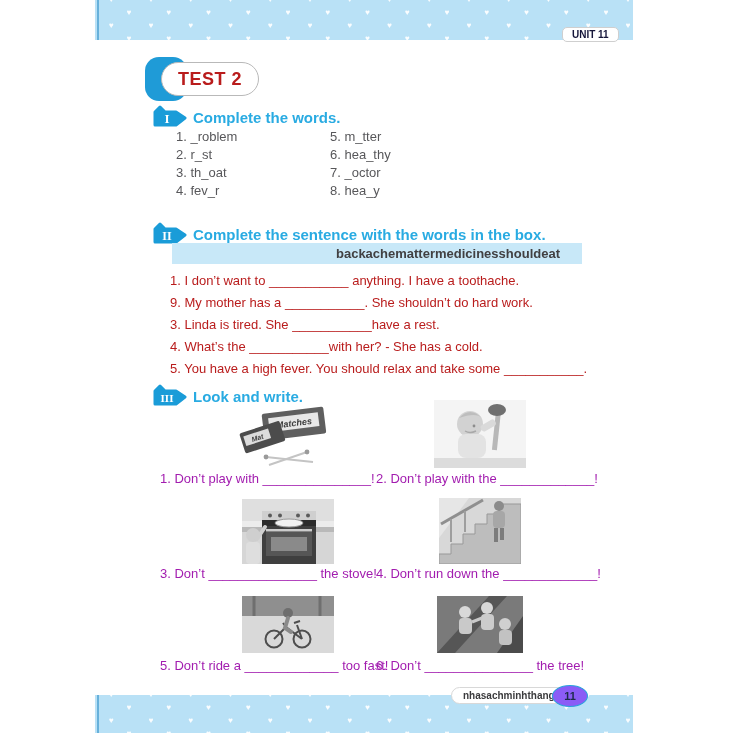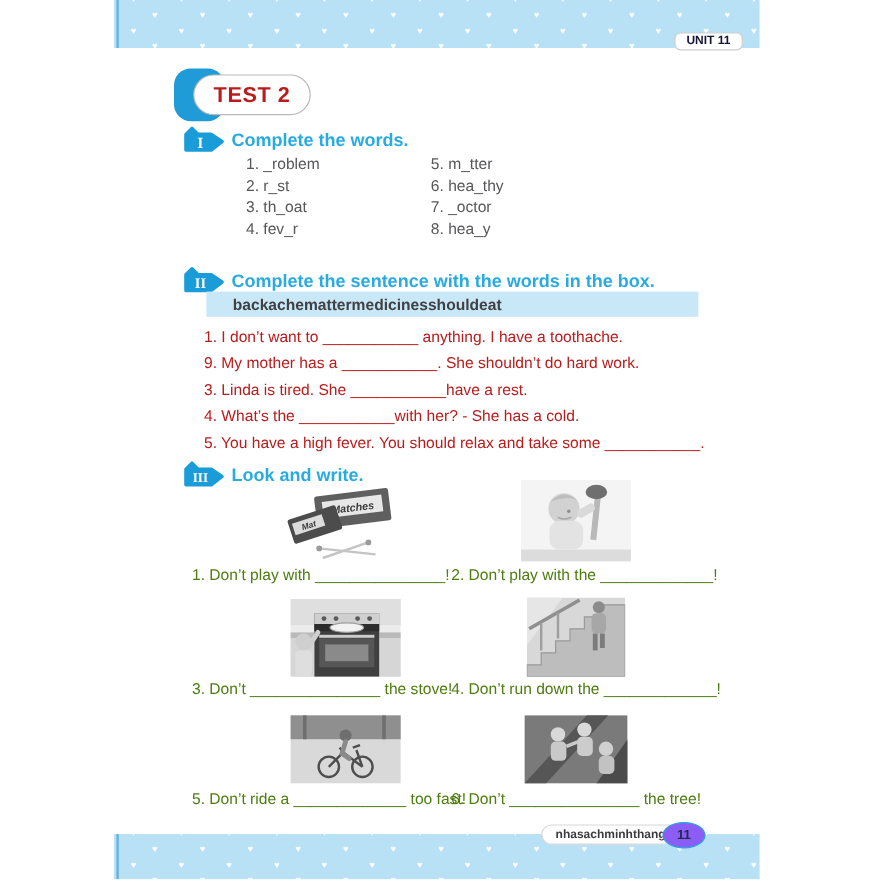--- a/index.html
+++ b/index.html
@@ -23,34 +23,34 @@
   .test-pill{position:absolute;left:16px;top:5px;height:32px;line-height:32px;padding:0 16px;
              background:#fff;border:1.5px solid #b9b9b9;border-radius:17px;
              font-size:18px;font-weight:800;color:#b91c1c;letter-spacing:.5px;}
 
   
   .sec-badge{position:absolute;width:40px;height:25px;}
   .sec-title{position:absolute;font-size:15px;font-weight:bold;color:#29abe2;line-height:25px;}
 
   
   .word-list{position:absolute;top:128px;color:#57575a;font-size:13px;}
-  .word-list div{height:18px;line-height:18px;margin-left:29px;}
+  .word-list div{height:18px;line-height:18px;}
   #list-left{left:176px;}
   #list-right{left:330px;}
 
   
   .wordbox{position:absolute;left:172px;top:243px;width:410px;height:21px;background:#c8e8f8;
-           display:flex;justify-content:flex-start;align-items:center;padding:0 22px;box-sizing:border-box;}
+           display:flex;justify-content:flex-end;align-items:center;padding:0 22px;box-sizing:border-box;}
   .wordbox span{font-size:13px;font-weight:bold;color:#414042;}
   .sentences{position:absolute;left:170px;top:270px;color:#b91c1c;font-size:13px;}
   .sentences div{height:22px;line-height:22px;}
 
   
   .photo-cell{position:absolute;display:flex;align-items:flex-end;justify-content:center;}
-  .caption{position:absolute;font-size:13px;color:#4d7c0f;white-space:nowrap;}
+  .caption{position:absolute;font-size:13px;color:#a21caf;white-space:nowrap;}
 
   
   .site-pill{position:absolute;left:451px;top:687px;background:#fff;border:1px solid #d8d8d8;
              border-radius:9px;padding:2px 11px;font-size:10px;font-weight:bold;color:#3b3b3d;z-index:3;}
   .page-oval{position:absolute;left:552px;top:685px;width:34px;height:20px;background:#8b5cf6;
              border:1.5px solid #2aa3dc;border-radius:50%;text-align:center;line-height:20px;
              font-size:11px;font-weight:bold;color:#1c2b4a;z-index:3;}
 </style>
 </head>
 <body>

